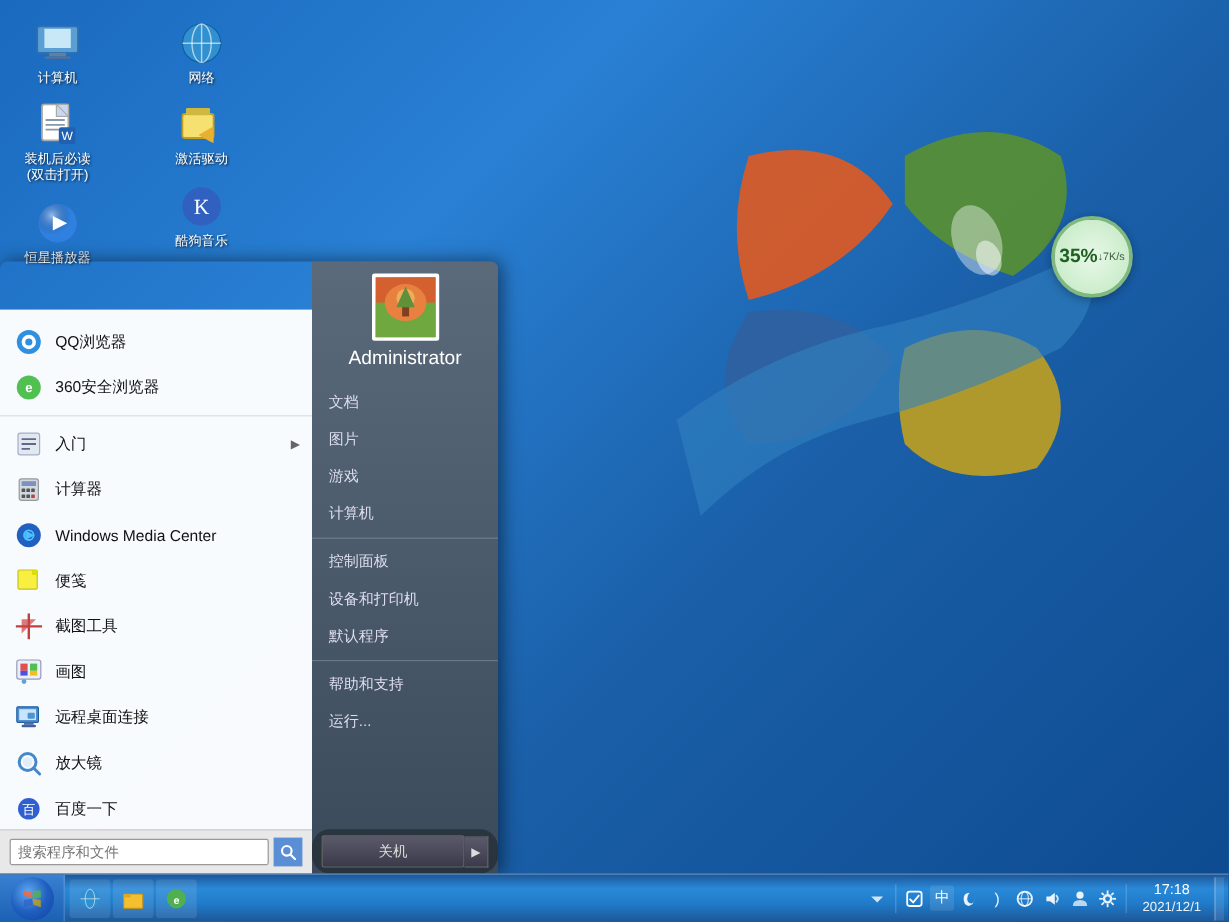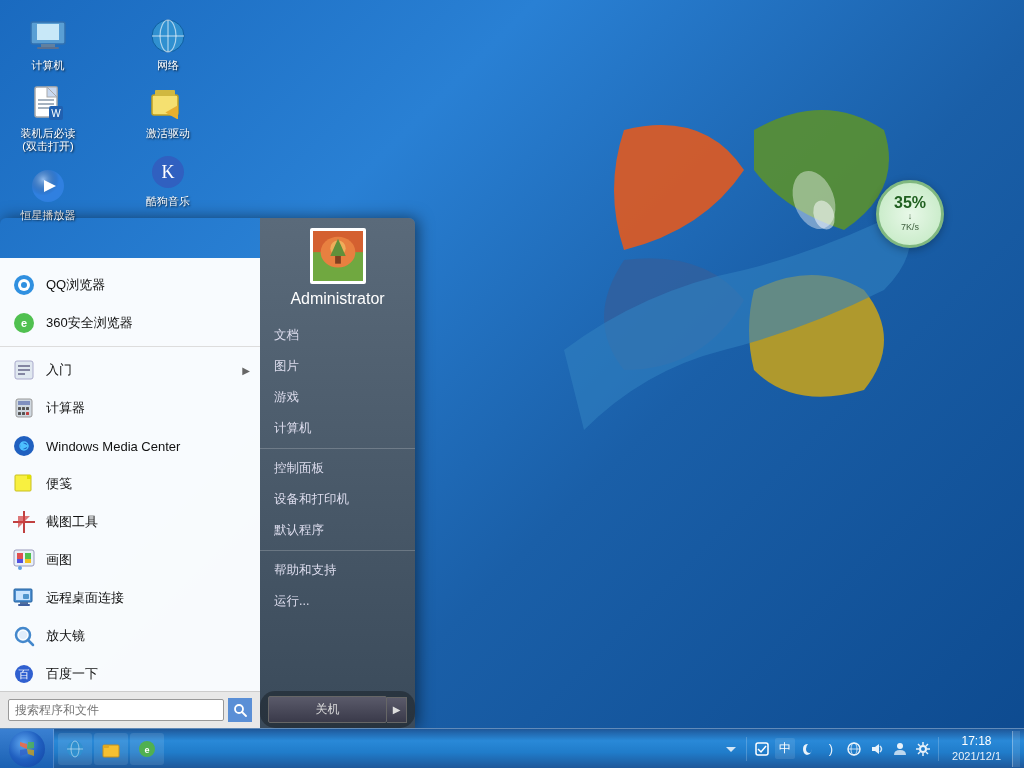--- a/index.html
+++ b/index.html
@@ -367,21 +367,20 @@
     .net-widget {
       position: absolute;
       right: 80px;
       top: 180px;
       width: 68px;
       height: 68px;
       border-radius: 50%;
       background: radial-gradient(circle, #e8f8e8, #c0e8c0);
       border: 3px solid #80b880;
       display: flex;
-      flex-direction: column;
       align-items: center;
       justify-content: center;
       box-shadow: 0 2px 8px rgba(0,0,0,0.3);
       text-align: center;
     }
 
     .net-percent {
       font-size: 16px;
       font-weight: bold;
       color: #206020;

